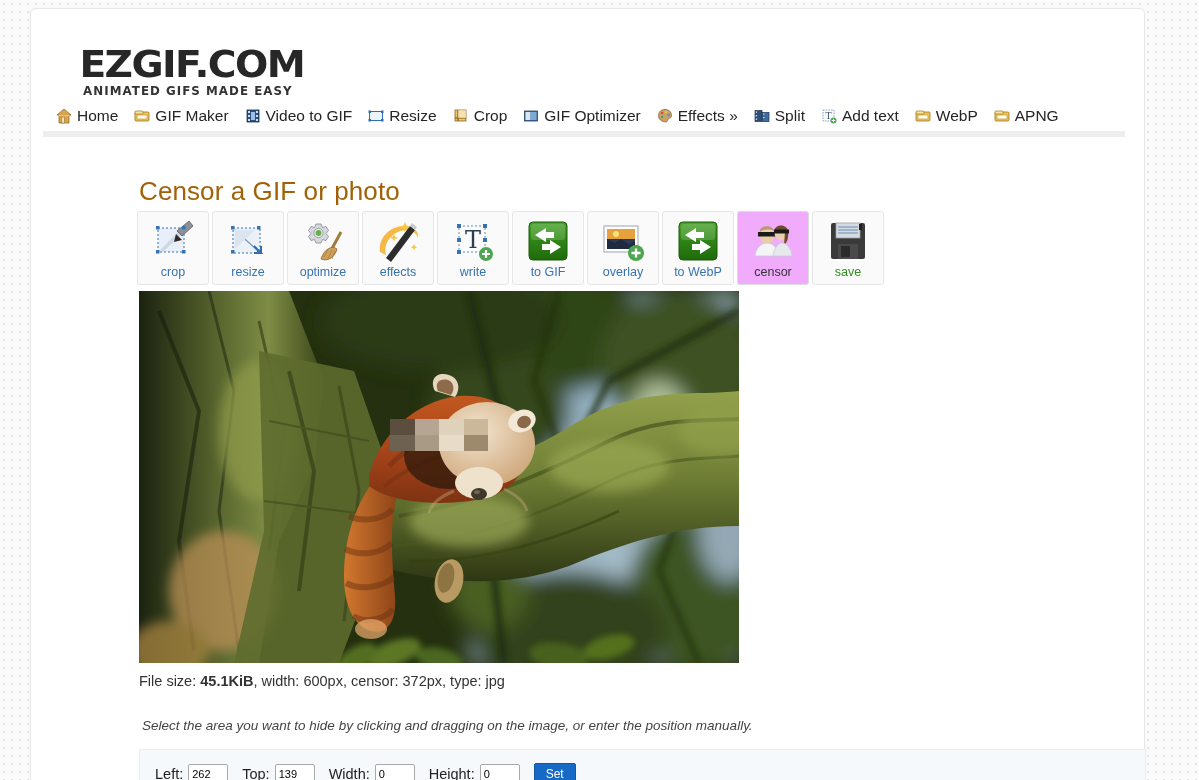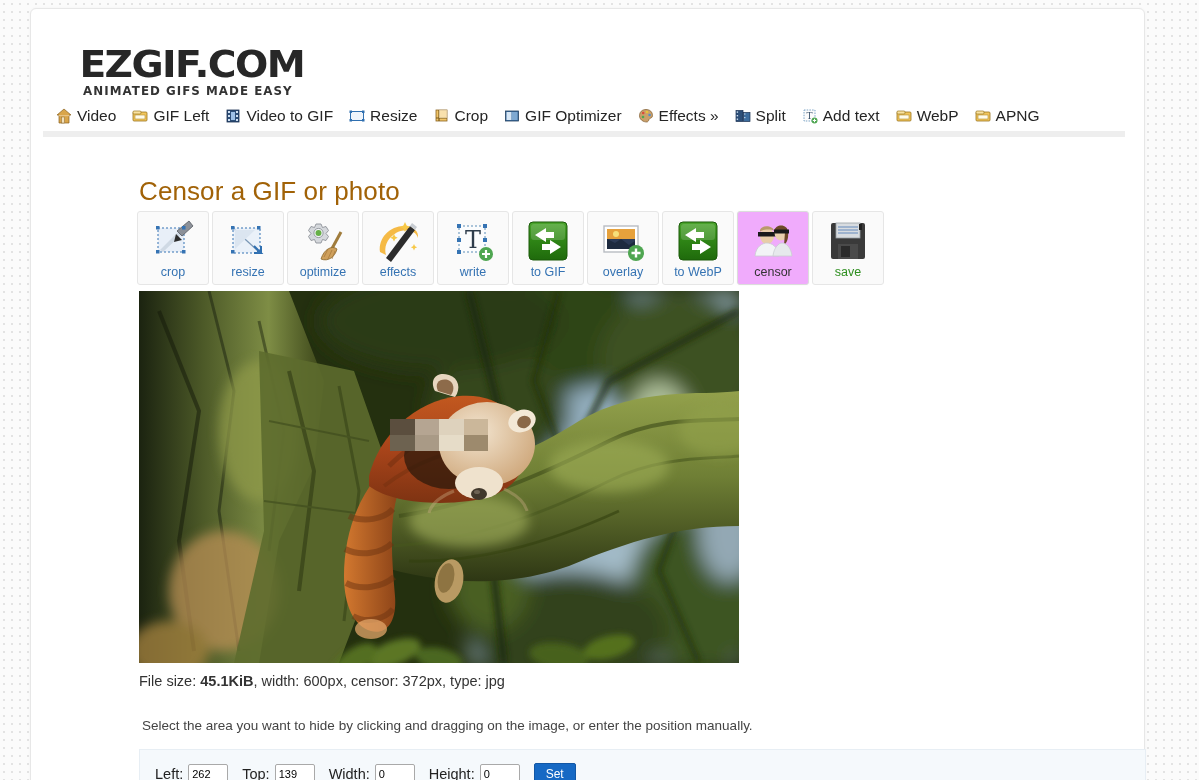--- a/index.html
+++ b/index.html
@@ -185,20 +185,21 @@
   }
   .file-info b { font-weight: bold; }
 
   .hint {
     position: absolute;
     left: 111px;
     top: 709px;
     font-size: 13.5px;
     color: #444444;
     font-family: "Liberation Sans", sans-serif;
+    font-style: italic;
   }
 
   
   .form-panel {
     position: absolute;
     left: 108px;
     top: 740px;
     width: 1007px;
     height: 50px;
     background: #f5f9fc;
@@ -251,29 +252,29 @@
     <div class="logo-sub">ANIMATED GIFS MADE EASY</div>
   </div>
 
   <div class="nav" id="nav">
       <a class="nav-item">
         <span class="nav-icon"><svg xmlns="http://www.w3.org/2000/svg" viewBox="0 0 16 16">
             <path d="M8 1 L15 7 H13 V15 H3 V7 H1 Z" fill="#d9a54a" stroke="#8a6320" stroke-width="0.7"></path>
             <rect x="5.5" y="9" width="3" height="6" fill="#f0e0bd" stroke="#8a6320" stroke-width="0.5"></rect>
             <path d="M3 7 H13 V8.2 H3 Z" fill="#e8c383"></path>
           </svg></span>
-        <span class="nav-label">Video</span>
+        <span class="nav-label">Home</span>
       </a>
       <a class="nav-item">
         <span class="nav-icon"><svg xmlns="http://www.w3.org/2000/svg" viewBox="0 0 16 16">
             <rect x="1" y="4" width="14" height="9" rx="1" fill="#f2c65c" stroke="#9a7520" stroke-width="0.8"></rect>
             <rect x="1" y="3" width="8" height="3" rx="1" fill="#fae3a0" stroke="#9a7520" stroke-width="0.7"></rect>
             <rect x="3" y="7" width="10" height="4" fill="#fffbe9" stroke="#b08d33" stroke-width="0.6"></rect>
           </svg></span>
-        <span class="nav-label">GIF Left</span>
+        <span class="nav-label">GIF Maker</span>
       </a>
       <a class="nav-item">
         <span class="nav-icon"><svg xmlns="http://www.w3.org/2000/svg" viewBox="0 0 16 16">
             <rect x="2" y="2" width="12" height="12" fill="#2d4f78" stroke="#1b3152" stroke-width="0.8"></rect>
             <g fill="#cfe0f2">
               <rect x="3" y="3" width="2" height="2"></rect>
               <rect x="3" y="7" width="2" height="2"></rect>
               <rect x="3" y="11" width="2" height="2"></rect>
               <rect x="11" y="3" width="2" height="2"></rect>
               <rect x="11" y="7" width="2" height="2"></rect>

